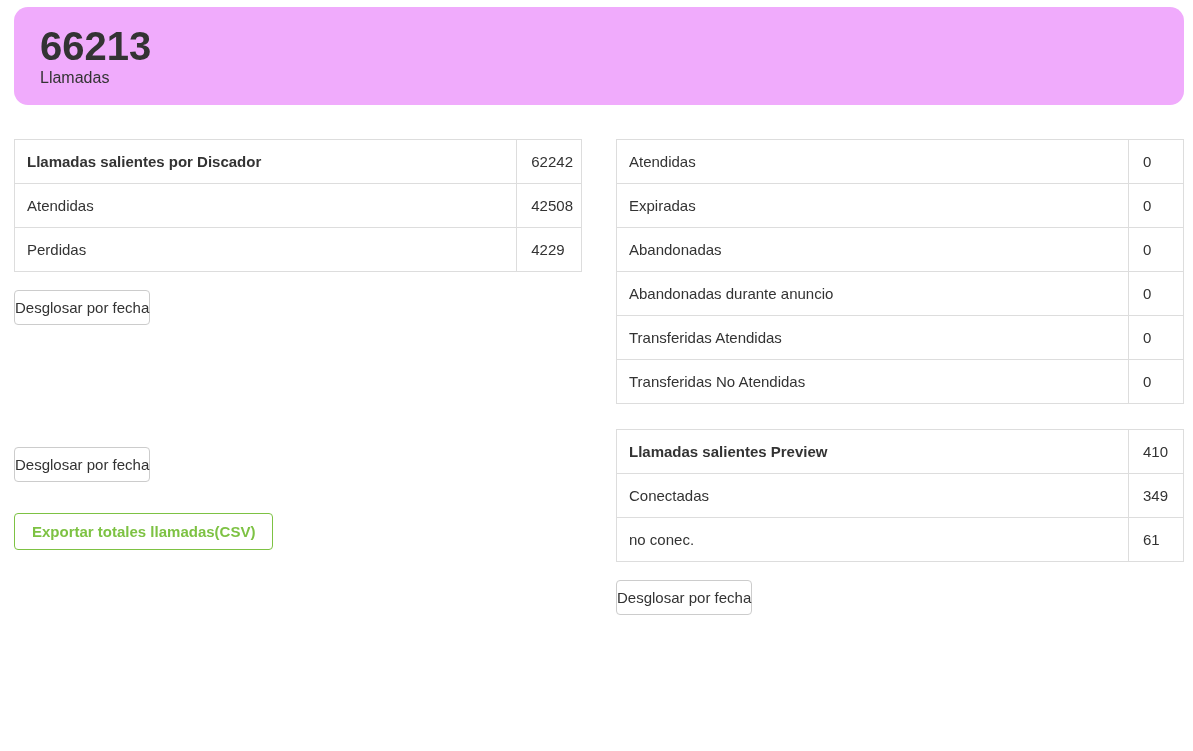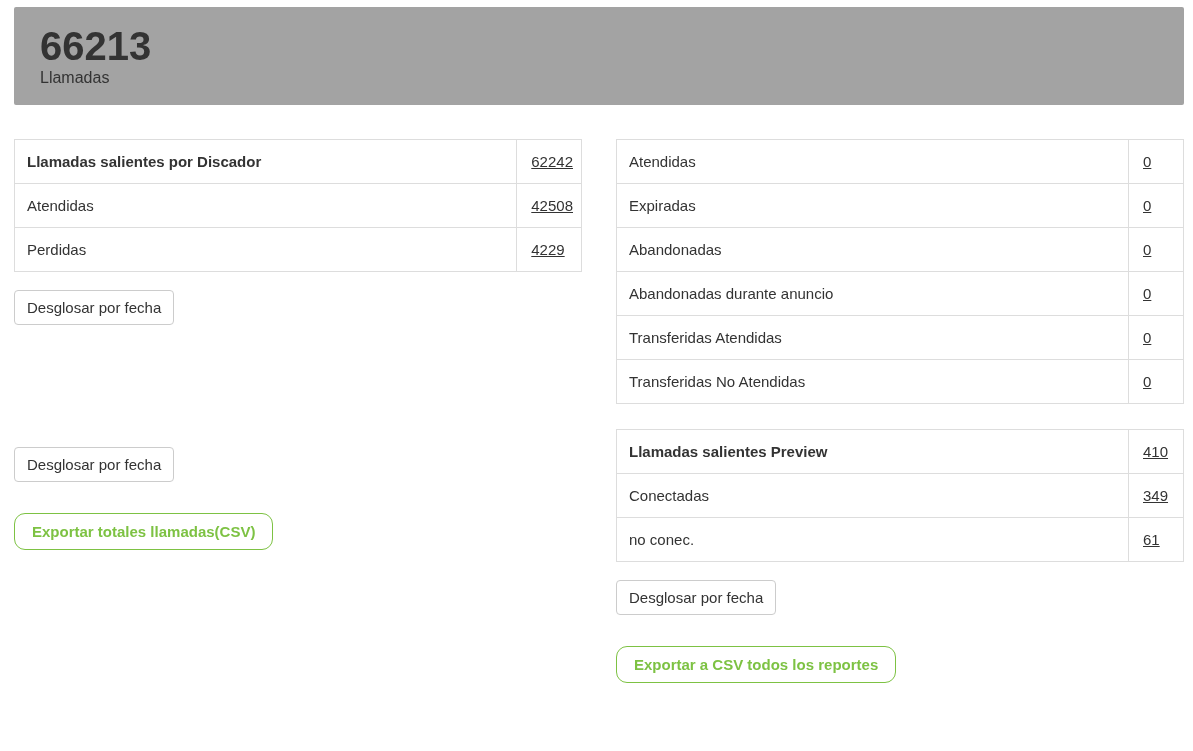--- a/index.html
+++ b/index.html
@@ -7,22 +7,22 @@
   html, body { background: #ffffff; }
   body {
     font-family: "Liberation Sans", "DejaVu Sans", sans-serif;
     color: #333333;
     width: 1193px;
   }
   .page { padding: 7px 9px 14px 14px; }
 
   
   .jumbotron {
-    background: #a3a3a3;
-    border-radius: 2px;
+    background: #f0abfc;
+    border-radius: 14px;
     padding: 16px 26px 18px 26px;
   }
   .big-number {
     font-size: 40px;
     font-weight: 600;
     color: #333333;
     line-height: 1.15;
   }
   .big-label {
     font-size: 16px;
@@ -48,44 +48,43 @@
   }
   table.stat td {
     border: 1px solid #dddddd;
     padding: 12px 8px 12px 12px;
     line-height: 19px;
     vertical-align: middle;
   }
   table.stat td.value {
     width: 64px;
     padding-left: 14px;
-    text-decoration: underline;
   }
   .col-right table.stat td.value { width: 55px; }
   table.stat td.ttl { font-weight: bold; }
 
   .btn-desglosar {
     display: inline-block;
     margin-top: 18px;
     background: #ffffff;
     border: 1px solid #cccccc;
     border-radius: 4px;
-    padding: 7px 12px;
+    padding: 7px 0;
     font-size: 15px;
     line-height: 19px;
     color: #333333;
     font-family: inherit;
     cursor: pointer;
   }
   .btn-export {
     display: inline-block;
     margin-top: 31px;
     background: #ffffff;
     border: 1px solid #7dc243;
-    border-radius: 11px;
+    border-radius: 4px;
     padding: 8px 17px;
     font-size: 15px;
     line-height: 19px;
     color: #7dc243;
     font-weight: bold;
     font-family: inherit;
     cursor: pointer;
   }
 </style>
 </head>
@@ -173,19 +172,16 @@
           </tr>
           <tr>
             <td class="lbl">no conec.</td>
             <td class="value">61</td>
           </tr>
         </tbody>
       </table>
       <div>
         <button class="btn-desglosar">Desglosar por fecha</button>
       </div>
-      <div>
-        <button class="btn-export">Exportar a CSV todos los reportes</button>
-      </div>
     </section>
 
   </div>
 </div>
 
 </body></html>

